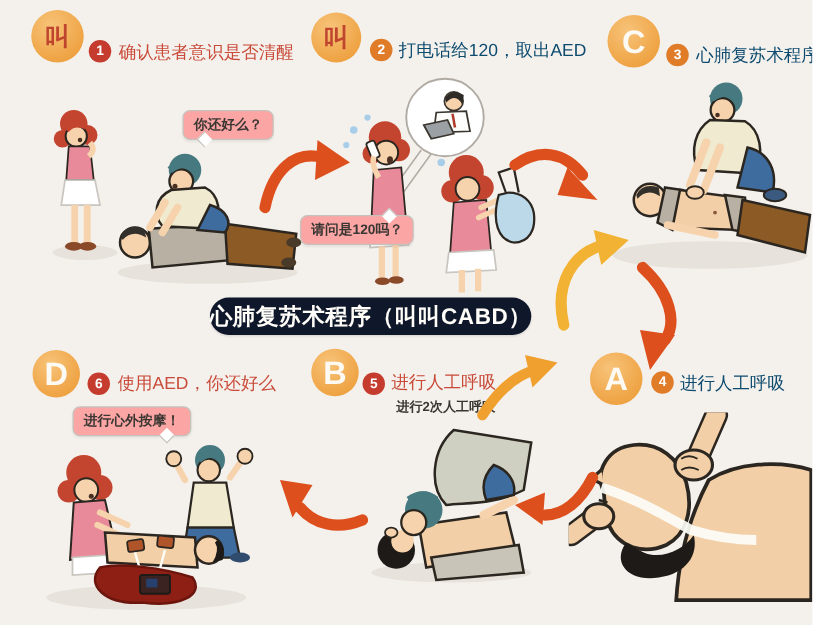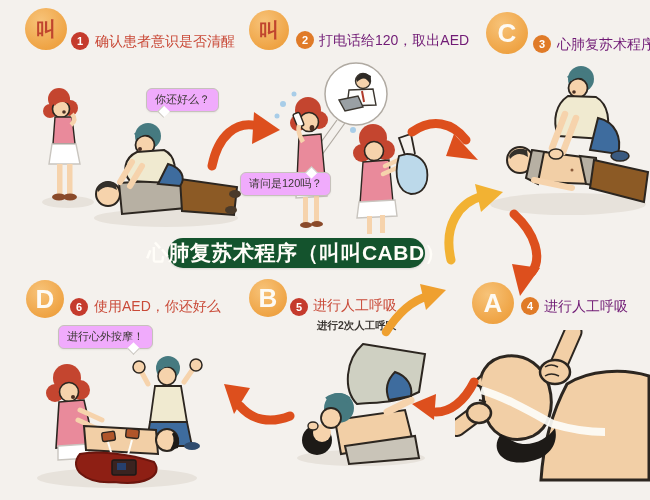--- a/index.html
+++ b/index.html
@@ -20,34 +20,34 @@
   
   .num{
     position:absolute;width:18px;height:18px;border-radius:50%;
     color:#fff;font-size:11px;font-weight:bold;text-align:center;line-height:18px;
   }
   .num.red{background:#c53b2d;}
   .num.orange{background:#e07b28;}
   
   .lbl{position:absolute;font-size:14px;font-weight:normal;white-space:nowrap;}
   .lbl.red{color:#c94a38;}
-  .lbl.orange{color:#701a75;}
+  .lbl.orange{color:#0c4a6e;}
   .sub{position:absolute;font-size:10.5px;font-weight:bold;color:#3a3632;white-space:nowrap;}
   
   .banner{
     position:absolute;left:168px;top:238px;width:257px;height:30px;
-    background:#14532d;border-radius:16px;
-    color:#fffdf8;font-size:21px;font-weight:bold;letter-spacing:.5px;
+    background:#0f172a;border-radius:16px;
+    color:#fffdf8;font-size:18px;font-weight:bold;letter-spacing:.5px;
     display:flex;align-items:center;justify-content:center;white-space:nowrap;
     box-shadow:0 1px 2px rgba(0,0,0,.12);
   }
   
   .bubble{
-    position:absolute;background:#f0abfc;border:1.5px solid #c6c2bb;border-radius:6px;
-    padding:3px 8px 4px;font-size:11px;font-weight:400;color:#3a3733;white-space:nowrap;
+    position:absolute;background:#fca5a5;border:1.5px solid #c6c2bb;border-radius:6px;
+    padding:3px 8px 4px;font-size:11px;font-weight:700;color:#3a3733;white-space:nowrap;
     box-shadow:0 1px 2px rgba(0,0,0,.06);z-index:5;
   }
   .bubble::after{content:"";position:absolute;width:8px;height:8px;background:#fff;transform:rotate(45deg);}
   .bubble.tail-dl::after{bottom:-5px;left:12px;border-bottom:1.5px solid #c6c2bb;border-left:1.5px solid #c6c2bb;}
   .bubble.tail-ur::after{top:-5px;right:14px;border-top:1.5px solid #c6c2bb;border-left:1.5px solid #c6c2bb;}
   .bubble.tail-dr::after{bottom:-5px;right:14px;border-bottom:1.5px solid #c6c2bb;border-right:1.5px solid #c6c2bb;}
   .scene,.arrow{position:absolute;}
 </style>
 </head>
 <body>

